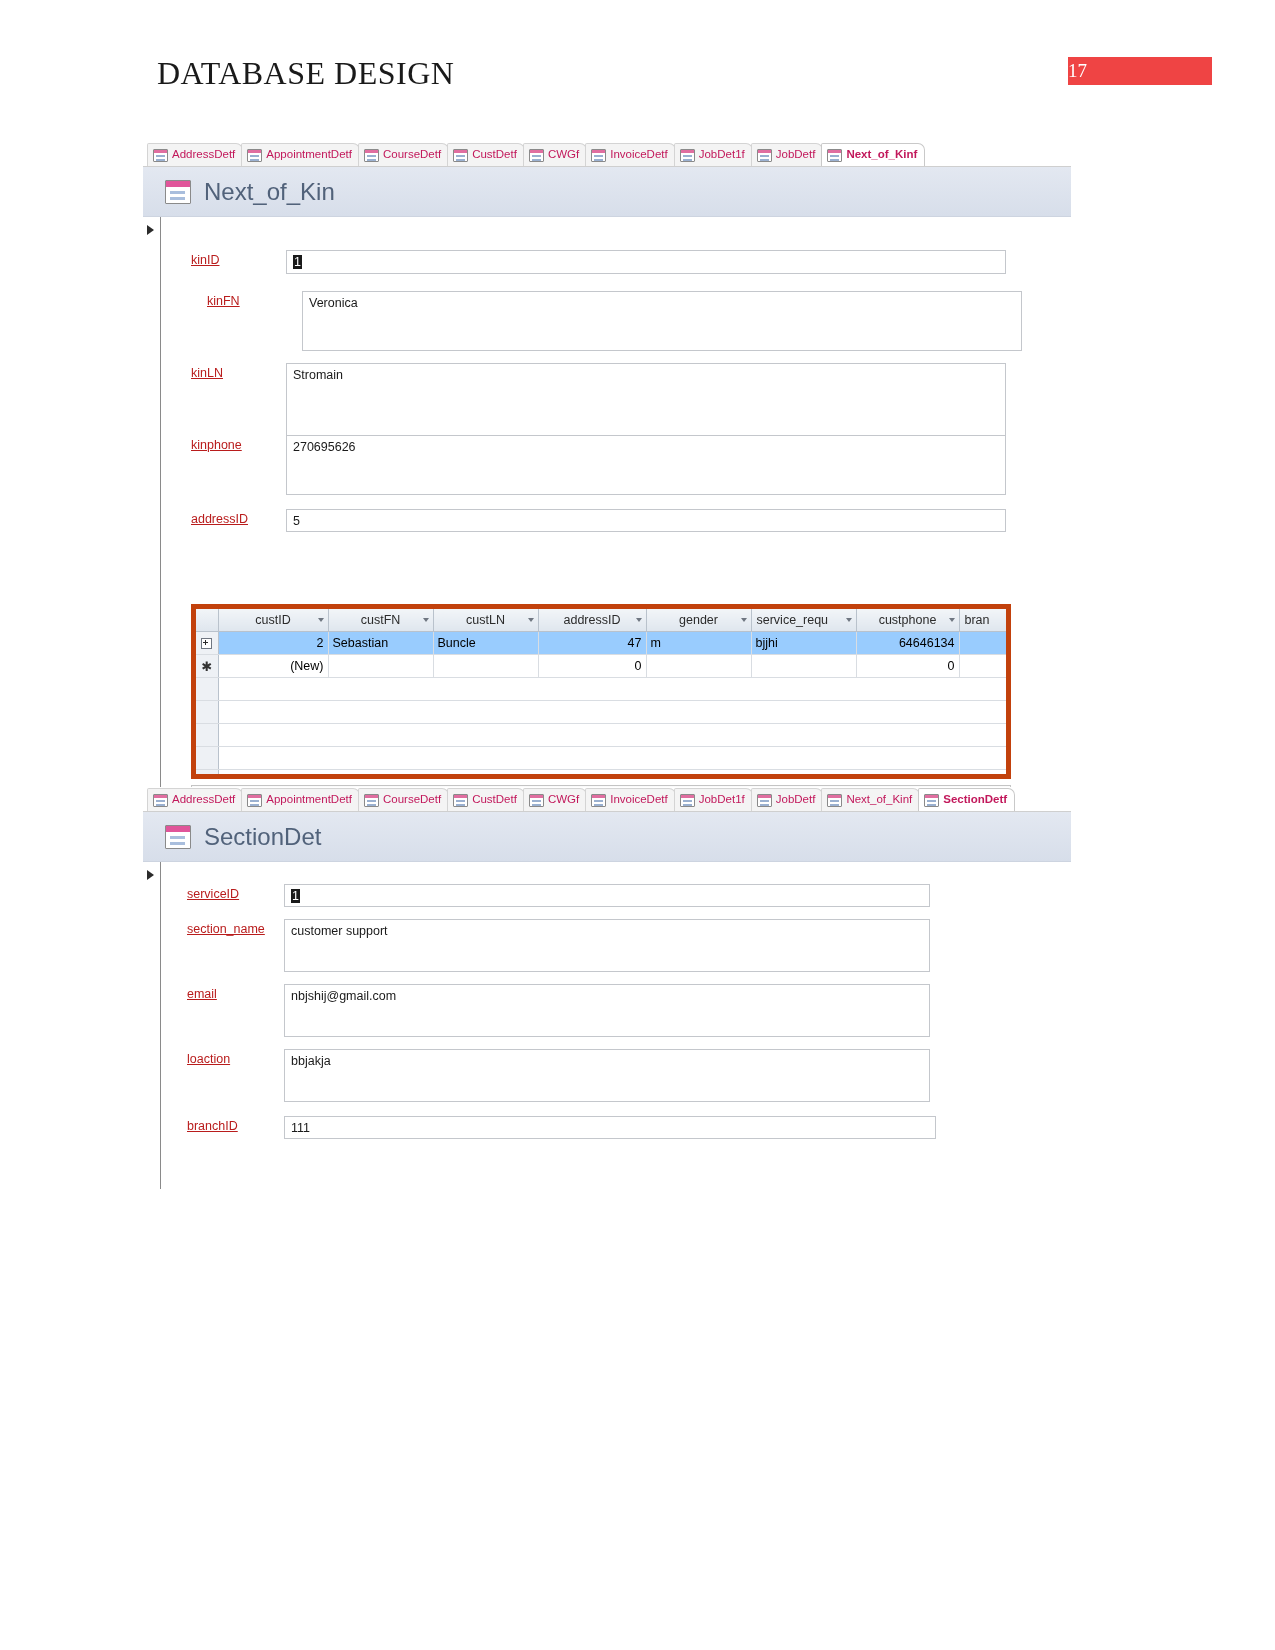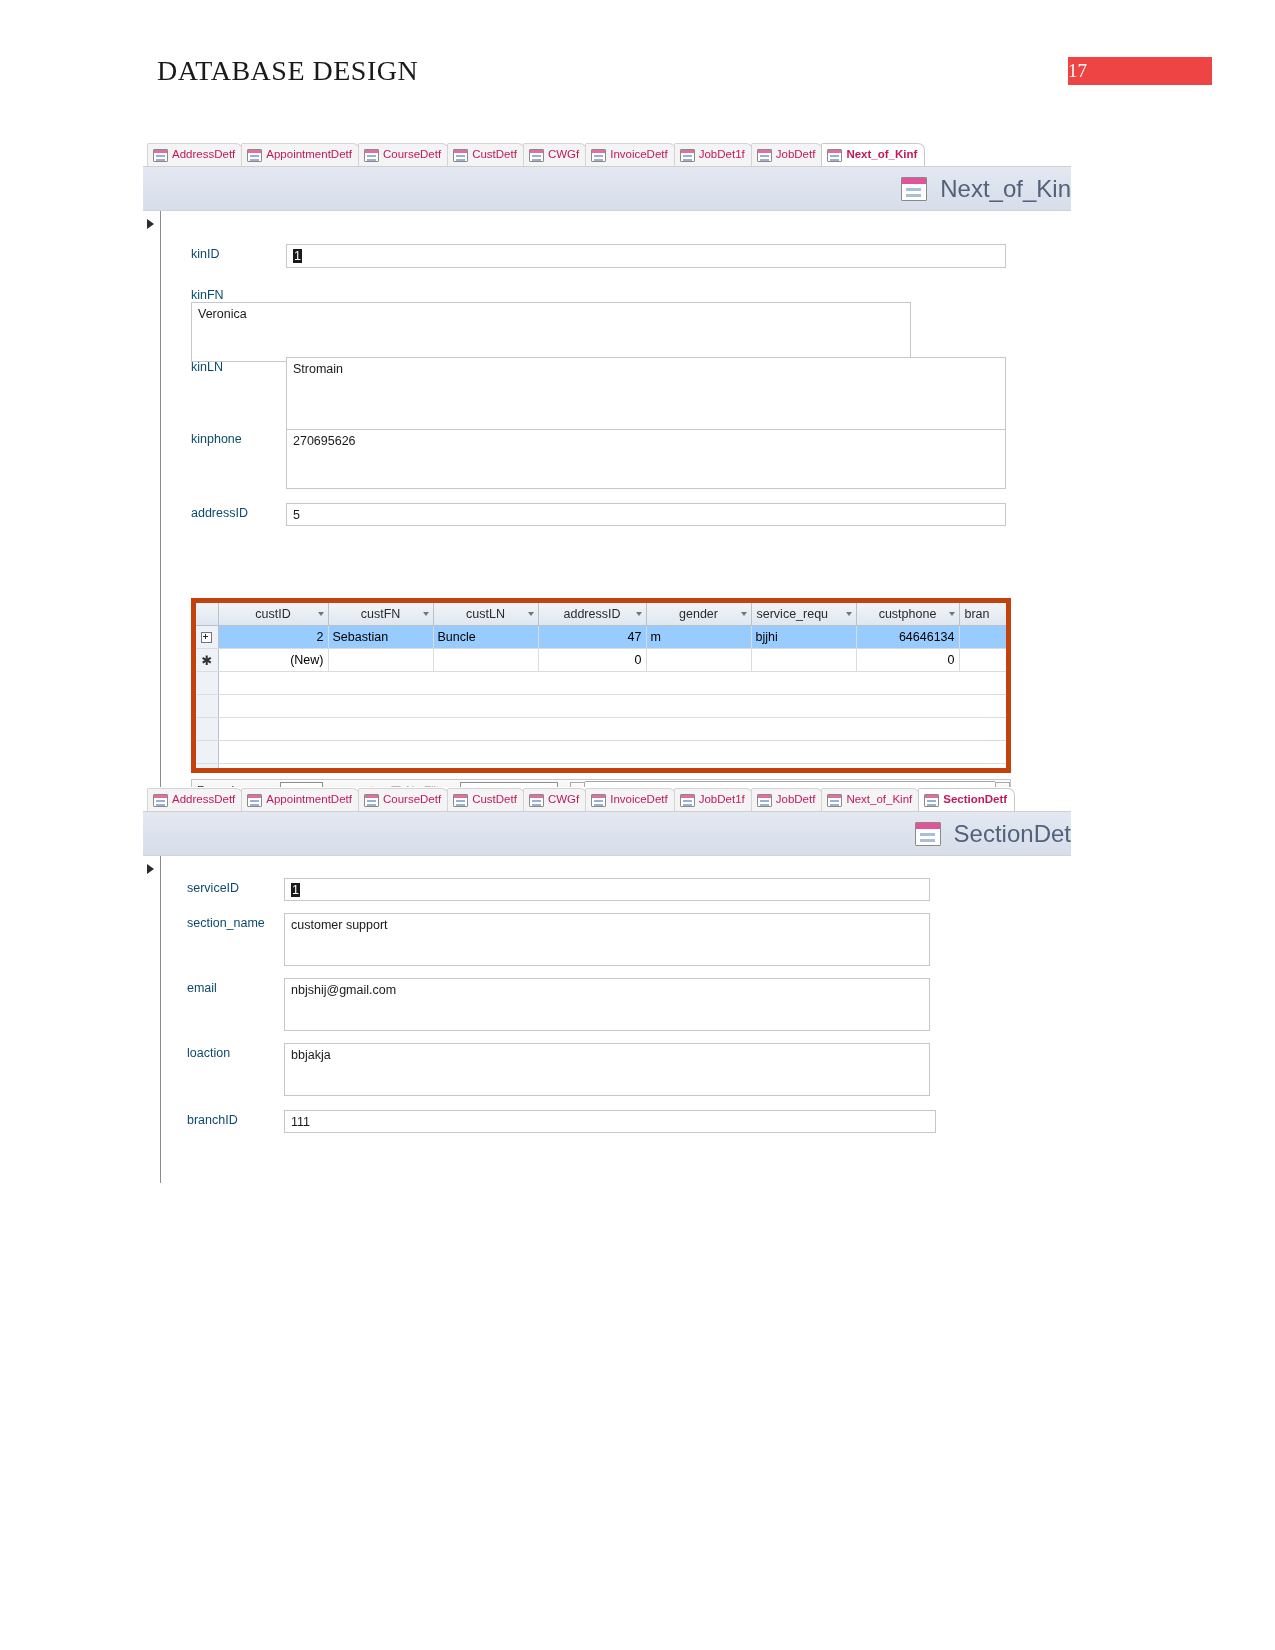--- a/index.html
+++ b/index.html
@@ -20,21 +20,21 @@
     position: absolute;
     left: 0; top: 0;
     width: 1275px;
     height: 100px;
   }
   .doc-title {
     position: absolute;
     left: 157px;
     top: 55px;
     font-family: "Liberation Serif", serif;
-    font-size: 28px;
+    font-size: 32px;
     letter-spacing: 0.5px;
     color: #1a1a1a;
   }
   .page-badge {
     position: absolute;
     left: 1068px;
     top: 57px;
     width: 144px;
     height: 28px;
     background: #ef4444;
@@ -122,29 +122,28 @@
     position: absolute;
     left: 2px; top: 5px;
     width: 9px; height: 2px;
     background: #9ab0d0;
     box-shadow: 0 4px 0 0 #9ab0d0;
   }
   .tab-label { line-height: 1; }
 
   
   .form-header {
-    height: 44px;
+    height: 50px;
     background: #dde3ef;
     background: linear-gradient(#e3e8f1, #d7deea);
     display: flex;
     align-items: center;
-    padding-left: 39px;
+    padding-left: 22px;
     box-sizing: border-box;
     border-bottom: 1px solid #cdd4e0;
-    justify-content: flex-end;
   }
   .form-header-icon {
     width: 26px;
     height: 24px;
     border: 1px solid #8a8a8a;
     background: #ffffff;
     position: relative;
     box-sizing: border-box;
     border-radius: 1px;
     margin-right: 13px;
@@ -194,22 +193,23 @@
     border-bottom: 5px solid transparent;
   }
 
   .field-row {
     position: absolute;
     display: flex;
     align-items: flex-start;
   }
   .field-label {
     font-size: 12.5px;
-    color: #0c4a6e;
+    color: #b91c1c;
     padding-top: 3px;
+    text-decoration: underline;
   }
   .field-input {
     border: 1px solid #c4c7cc;
     background: #ffffff;
     font-size: 12.5px;
     color: #1a1a1a;
     padding: 4px 6px 0 6px;
     box-sizing: border-box;
     position: relative;
   }
@@ -483,21 +483,21 @@
   <div class="form-body">
     <div class="record-selector-bar">
       <span class="record-arrow"></span>
     </div>
 
     <div class="field-row" style="left:48px; top:33px;">
       <div class="field-label" style="width:95px;">kinID</div>
       <div class="field-input" style="width:720px; height:24px;"><span class="sel-hl">1</span></div>
     </div>
 
-    <div class="field-row" style="left:48px; top:74px;flex-direction:column;">
+    <div class="field-row" style="left:64px; top:74px;">
       <div class="field-label" style="width:95px;">kinFN</div>
       <div class="field-input" style="width:720px; height:60px;"><span>Veronica</span></div>
     </div>
 
     <div class="field-row" style="left:48px; top:146px;">
       <div class="field-label" style="width:95px;">kinLN</div>
       <div class="field-input" style="width:720px; height:76px;"><span>Stromain</span></div>
     </div>
 
     <div class="field-row" style="left:48px; top:218px;">

